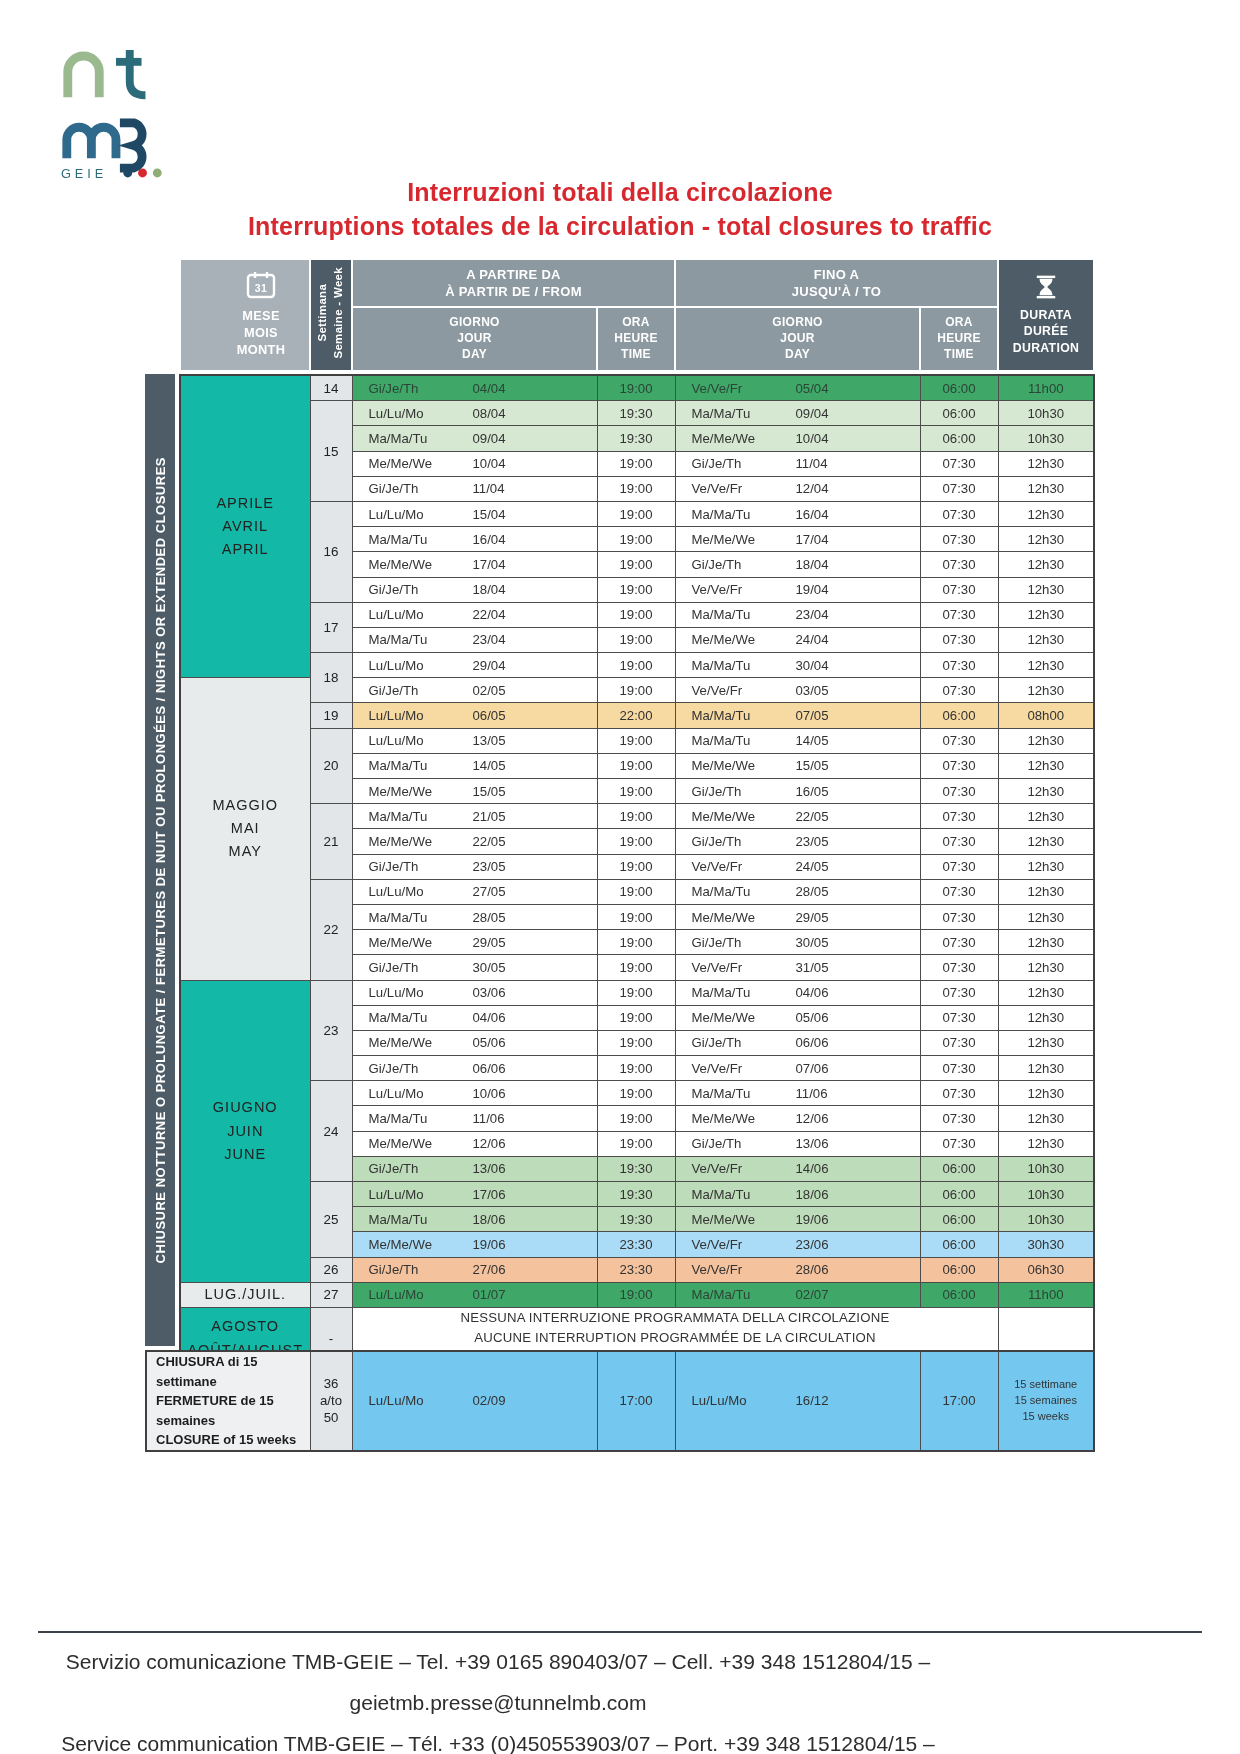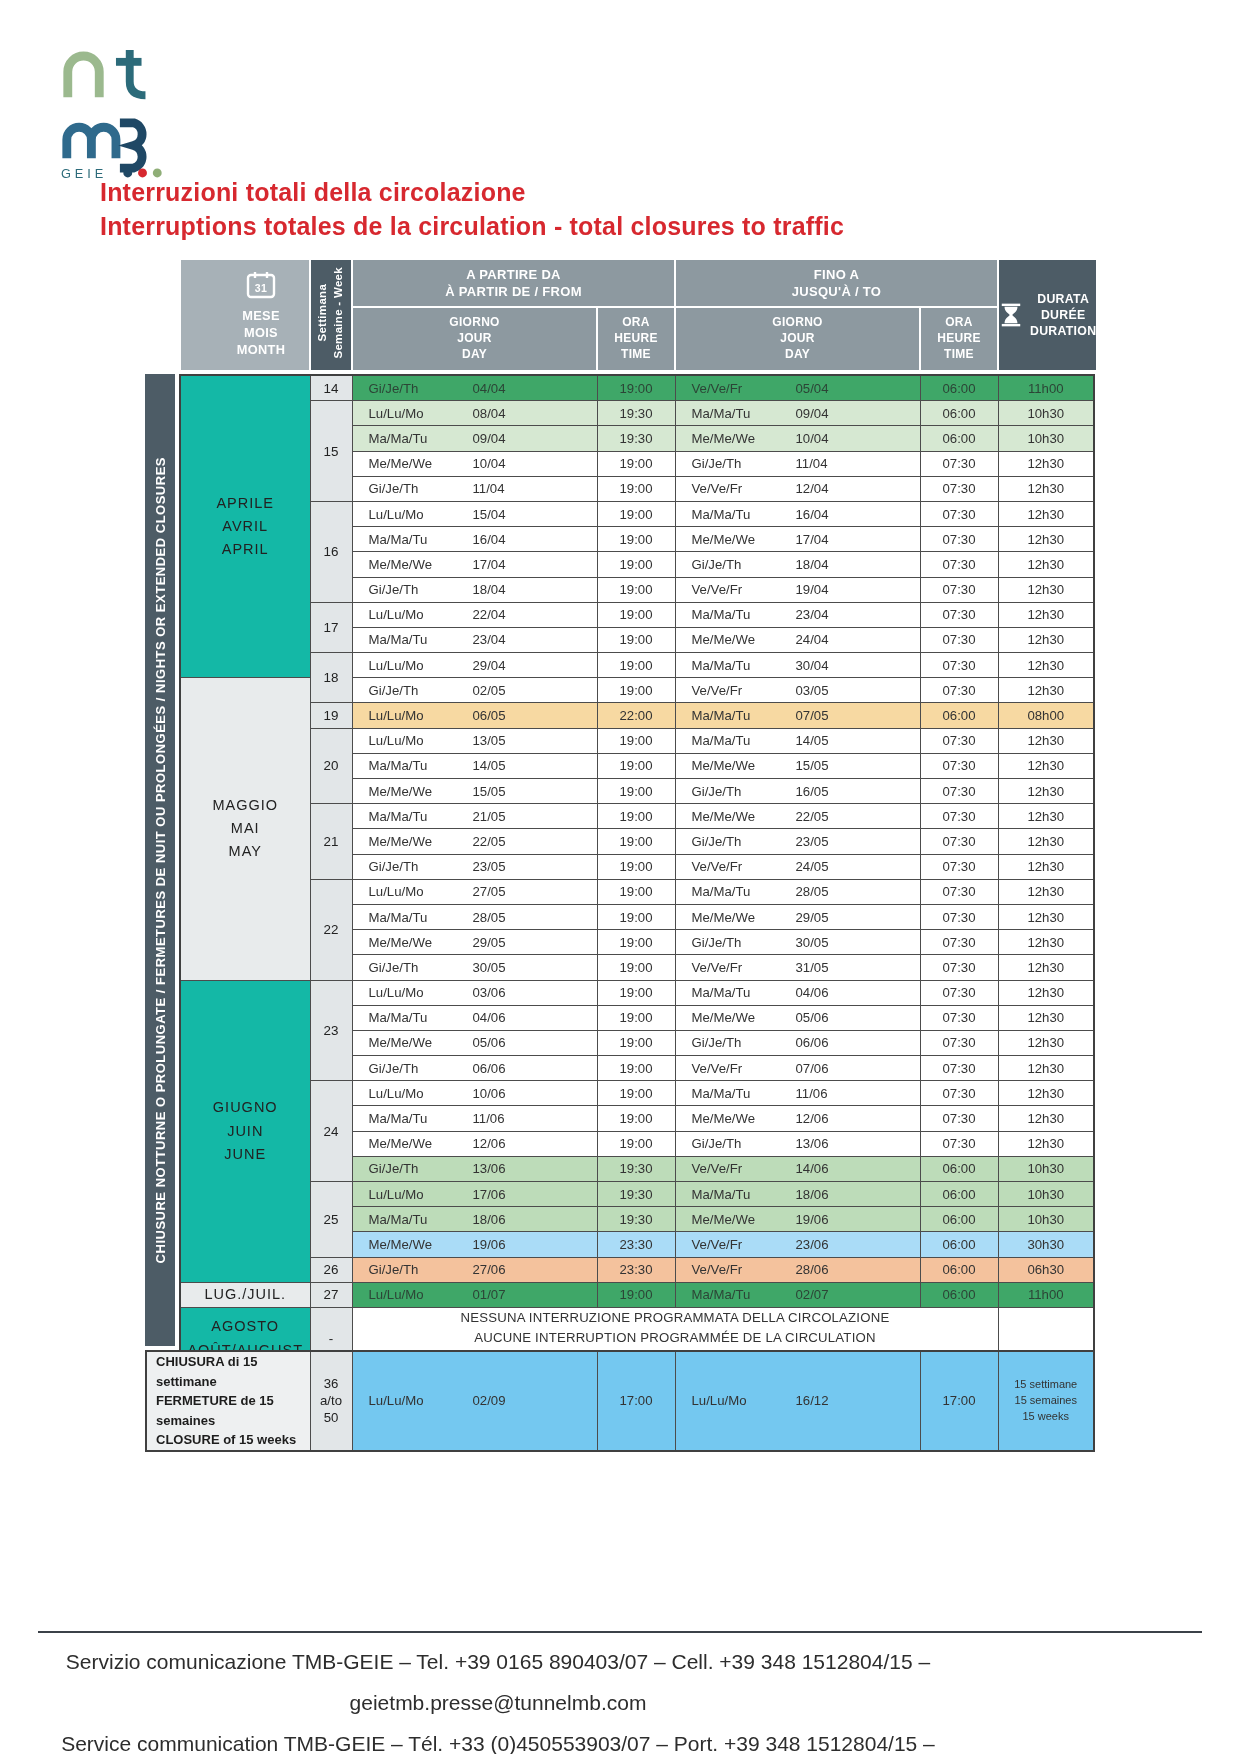--- a/index.html
+++ b/index.html
@@ -4,36 +4,36 @@
 <style>
   html,body{margin:0;padding:0;}
   body{
     width:1240px;height:1754px;position:relative;background:#ffffff;
     font-family:"Liberation Sans", sans-serif;color:#333;overflow:hidden;
   }
   .pre{white-space:pre-line;}
   
   .logo{position:absolute;left:55px;top:42px;}
   
-  .title{position:absolute;left:100px;top:176px;width:1040px;text-align:left;
+  .title{position:absolute;left:100px;top:176px;width:1040px;text-align:center;
     color:#d7282f;font-weight:bold;font-size:25px;line-height:1.34;letter-spacing:.2px;}
   
   table{border-collapse:collapse;table-layout:fixed;}
   td{padding:0;vertical-align:middle;font-size:13.2px;color:#333;}
   
   .t-head{position:absolute;left:179px;top:258px;}
   .t-head td{background:#8d99a0;border:2px solid #fff;color:#fff;text-align:center;
     font-weight:bold;line-height:1.32;letter-spacing:.3px;}
   .t-head td.h-month{background:#a7b1b7;}
   .t-head td.h-slate{background:#4d5c66;}
   .h-group{font-size:13px;height:46px;}
   .h-sub{font-size:12px;height:62px;}
   .h-vert{writing-mode:vertical-rl;transform:rotate(180deg);font-size:11.5px;line-height:1.35;}
   .h-month-inner{display:flex;flex-direction:column;align-items:center;gap:9px;font-size:12.8px;padding-left:32px;}
-  .h-dur-inner{display:flex;flex-direction:row;align-items:center;gap:7px;font-size:12.3px;}
+  .h-dur-inner{display:flex;flex-direction:column;align-items:center;gap:7px;font-size:12.3px;}
   
   .sidebar{position:absolute;left:145px;top:374px;width:30px;height:972px;background:#4d5c66;
     display:flex;align-items:center;justify-content:center;}
   .sidebar span{writing-mode:vertical-rl;transform:rotate(180deg);color:#fff;font-weight:bold;
     font-size:13px;letter-spacing:.5px;white-space:nowrap;}
   
   .t-body{position:absolute;left:179px;top:374px;border:2px solid #404040;}
   .t-body td{border:1px solid #4c4c4c;height:24.2px;}
   .month-cell{text-align:center;font-size:14.5px;letter-spacing:1px;line-height:1.6;color:#222;}
   .shade-dark{background:#14b8a6;}

